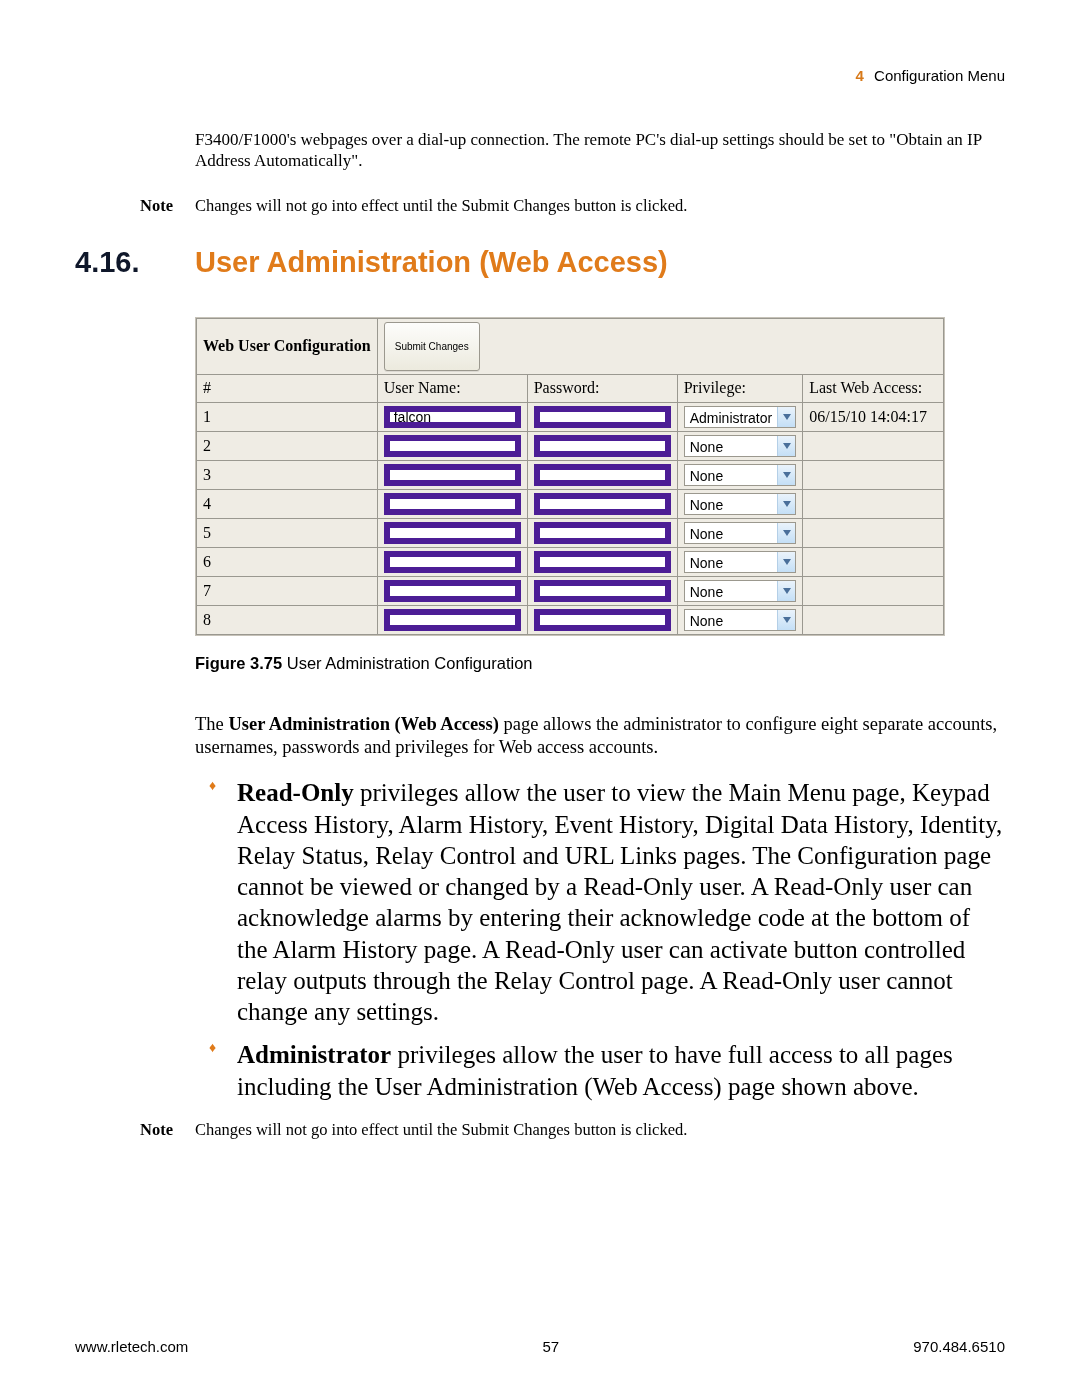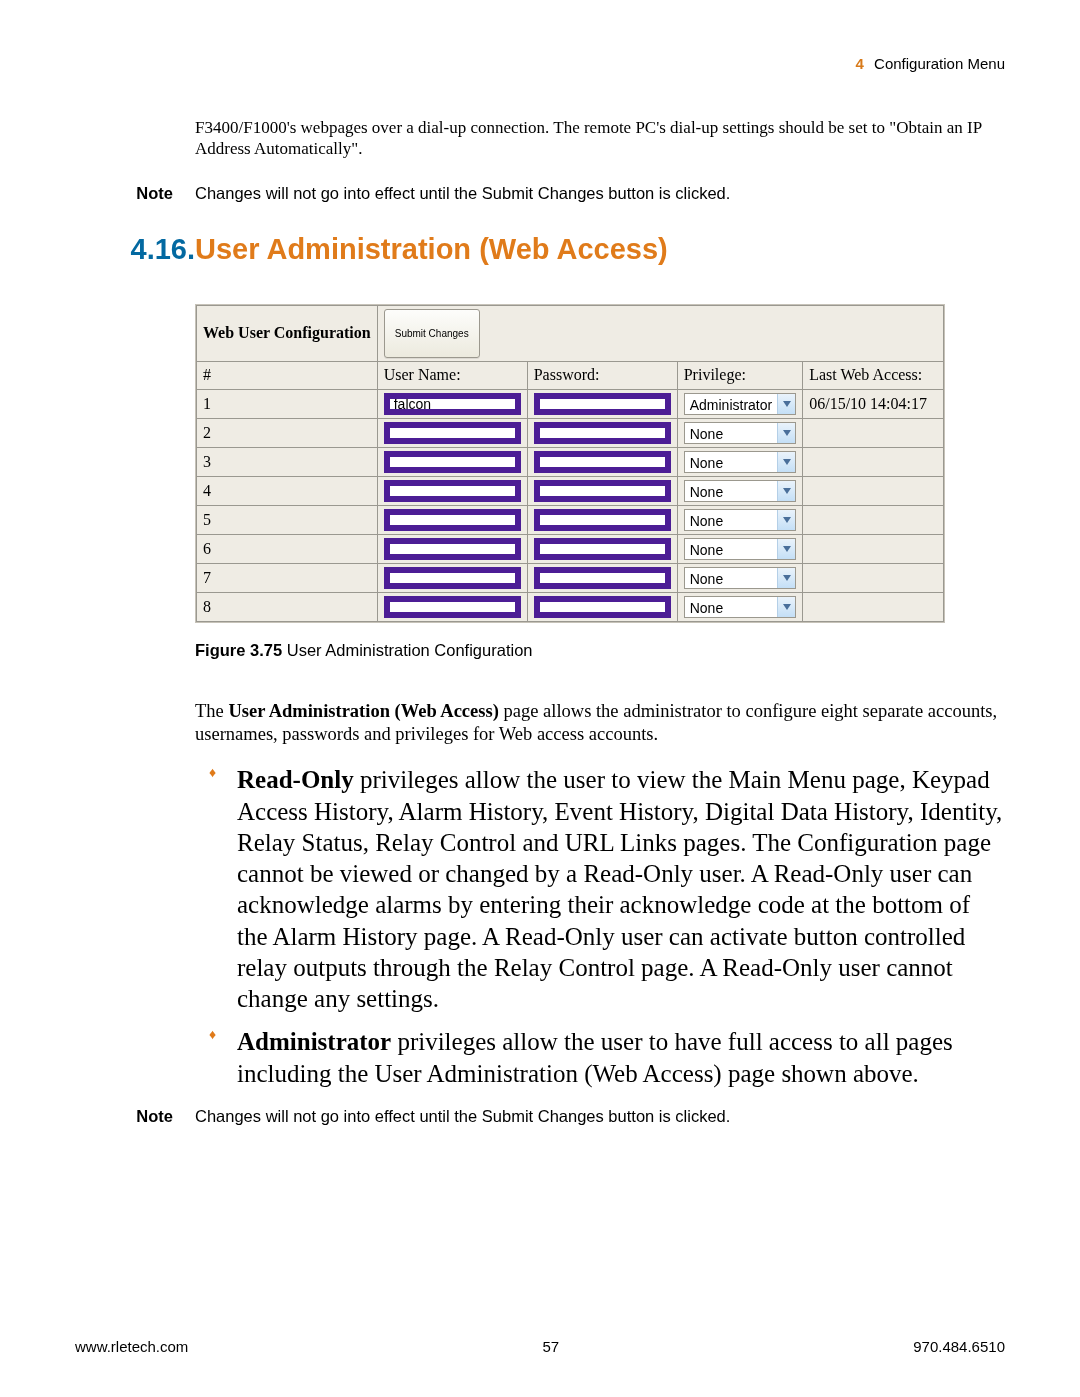--- a/index.html
+++ b/index.html
@@ -17,55 +17,56 @@
     padding: 55px 75px 40px 75px;
     width: 100%;
     height: 100%;
     position: relative;
   }
   .header-right {
     text-align: right;
     font-family: Arial, Helvetica, sans-serif;
     font-size: 15px;
     margin-bottom: 45px;
+    margin-top: 12px;
   }
   .header-right .chap-num { color: #d87a1a; font-weight: bold; margin-right: 6px; }
   .header-right .chap-name { color: #000; }
   .intro-para {
     margin-left: 120px;
     margin-right: 0;
     line-height: 1.25;
     font-size: 17px;
   }
   .note-row {
     margin-top: 24px;
     display: flex;
     align-items: flex-start;
-    font-family: Liberation Sans, sans-serif;
+    font-family: Liberation Serif, serif;
     font-size: 16.5px;
   }
   .note-label {
     width: 120px;
     text-align: right;
     padding-right: 22px;
     font-weight: bold;
   }
   .note-text { flex: 1; }
   .section-heading-row {
     margin-top: 30px;
     margin-bottom: 38px;
     display: flex;
     font-family: Arial, Helvetica, sans-serif;
   }
   .section-number {
     width: 120px;
-    color: #0369a1;
+    color: #0f172a;
     font-weight: bold;
     font-size: 29px;
-    text-align: right;
+    text-align: left;
     padding-left: 0;
   }
   .section-title {
     color: #e07b1a;
     font-weight: bold;
     font-size: 29px;
   }
   .figure-wrap {
     margin-left: 120px;
     margin-right: 60px;

